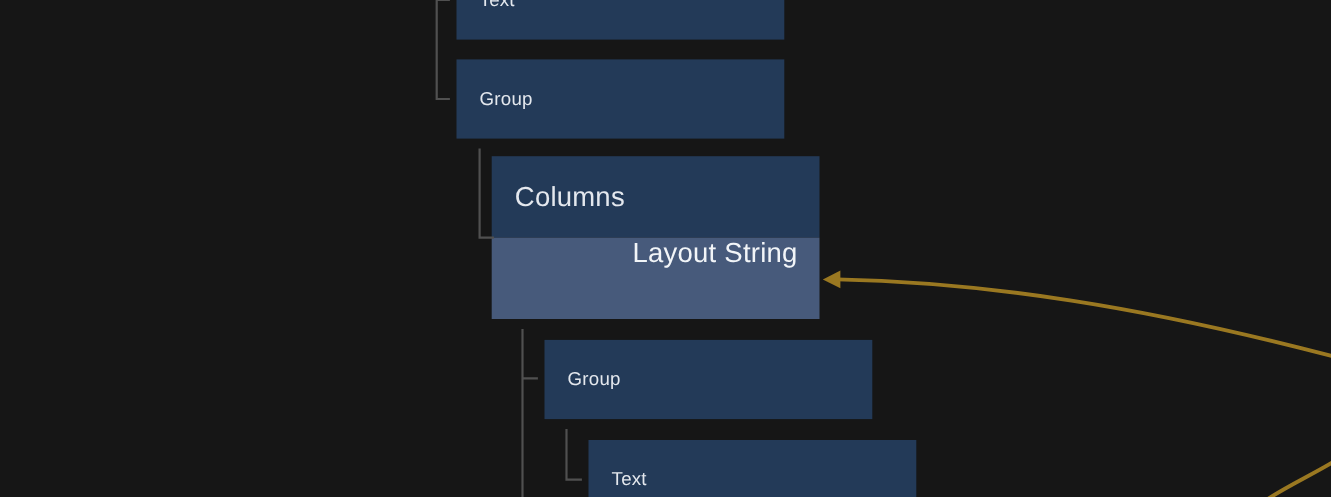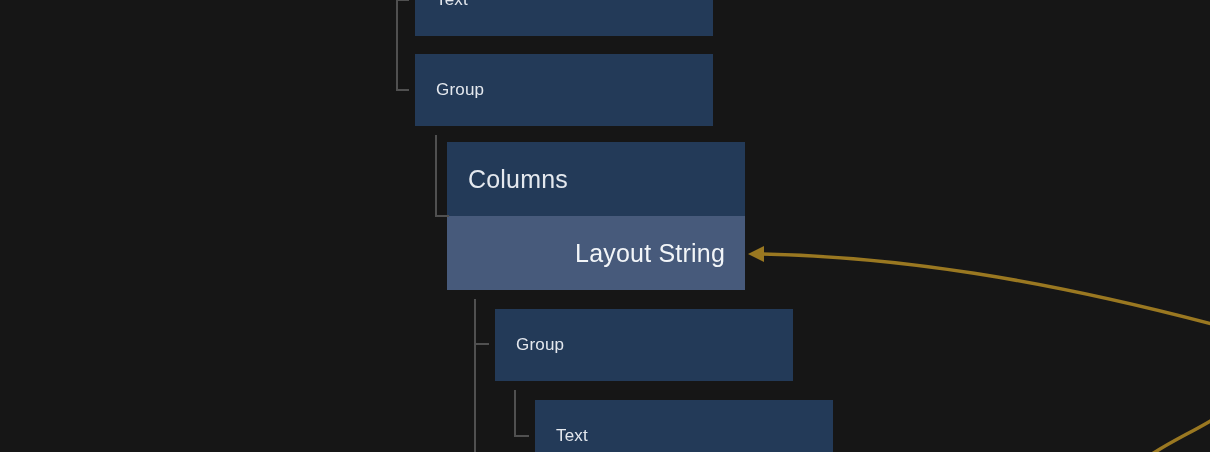--- a/index.html
+++ b/index.html
@@ -57,21 +57,20 @@
     display: flex;
     align-items: center;
     padding: 0 21px;
     box-sizing: border-box;
   }
   .node-columns .row-port {
     height: 74px;
     background: #475a7b;
     color: #f2f5f8;
     display: flex;
-    align-items: center;
     justify-content: flex-end;
     padding: 0 20px;
     box-sizing: border-box;
   }
   svg.overlay {
     position: absolute;
     left: 0;
     top: 0;
     width: 1210px;
     height: 452px;

